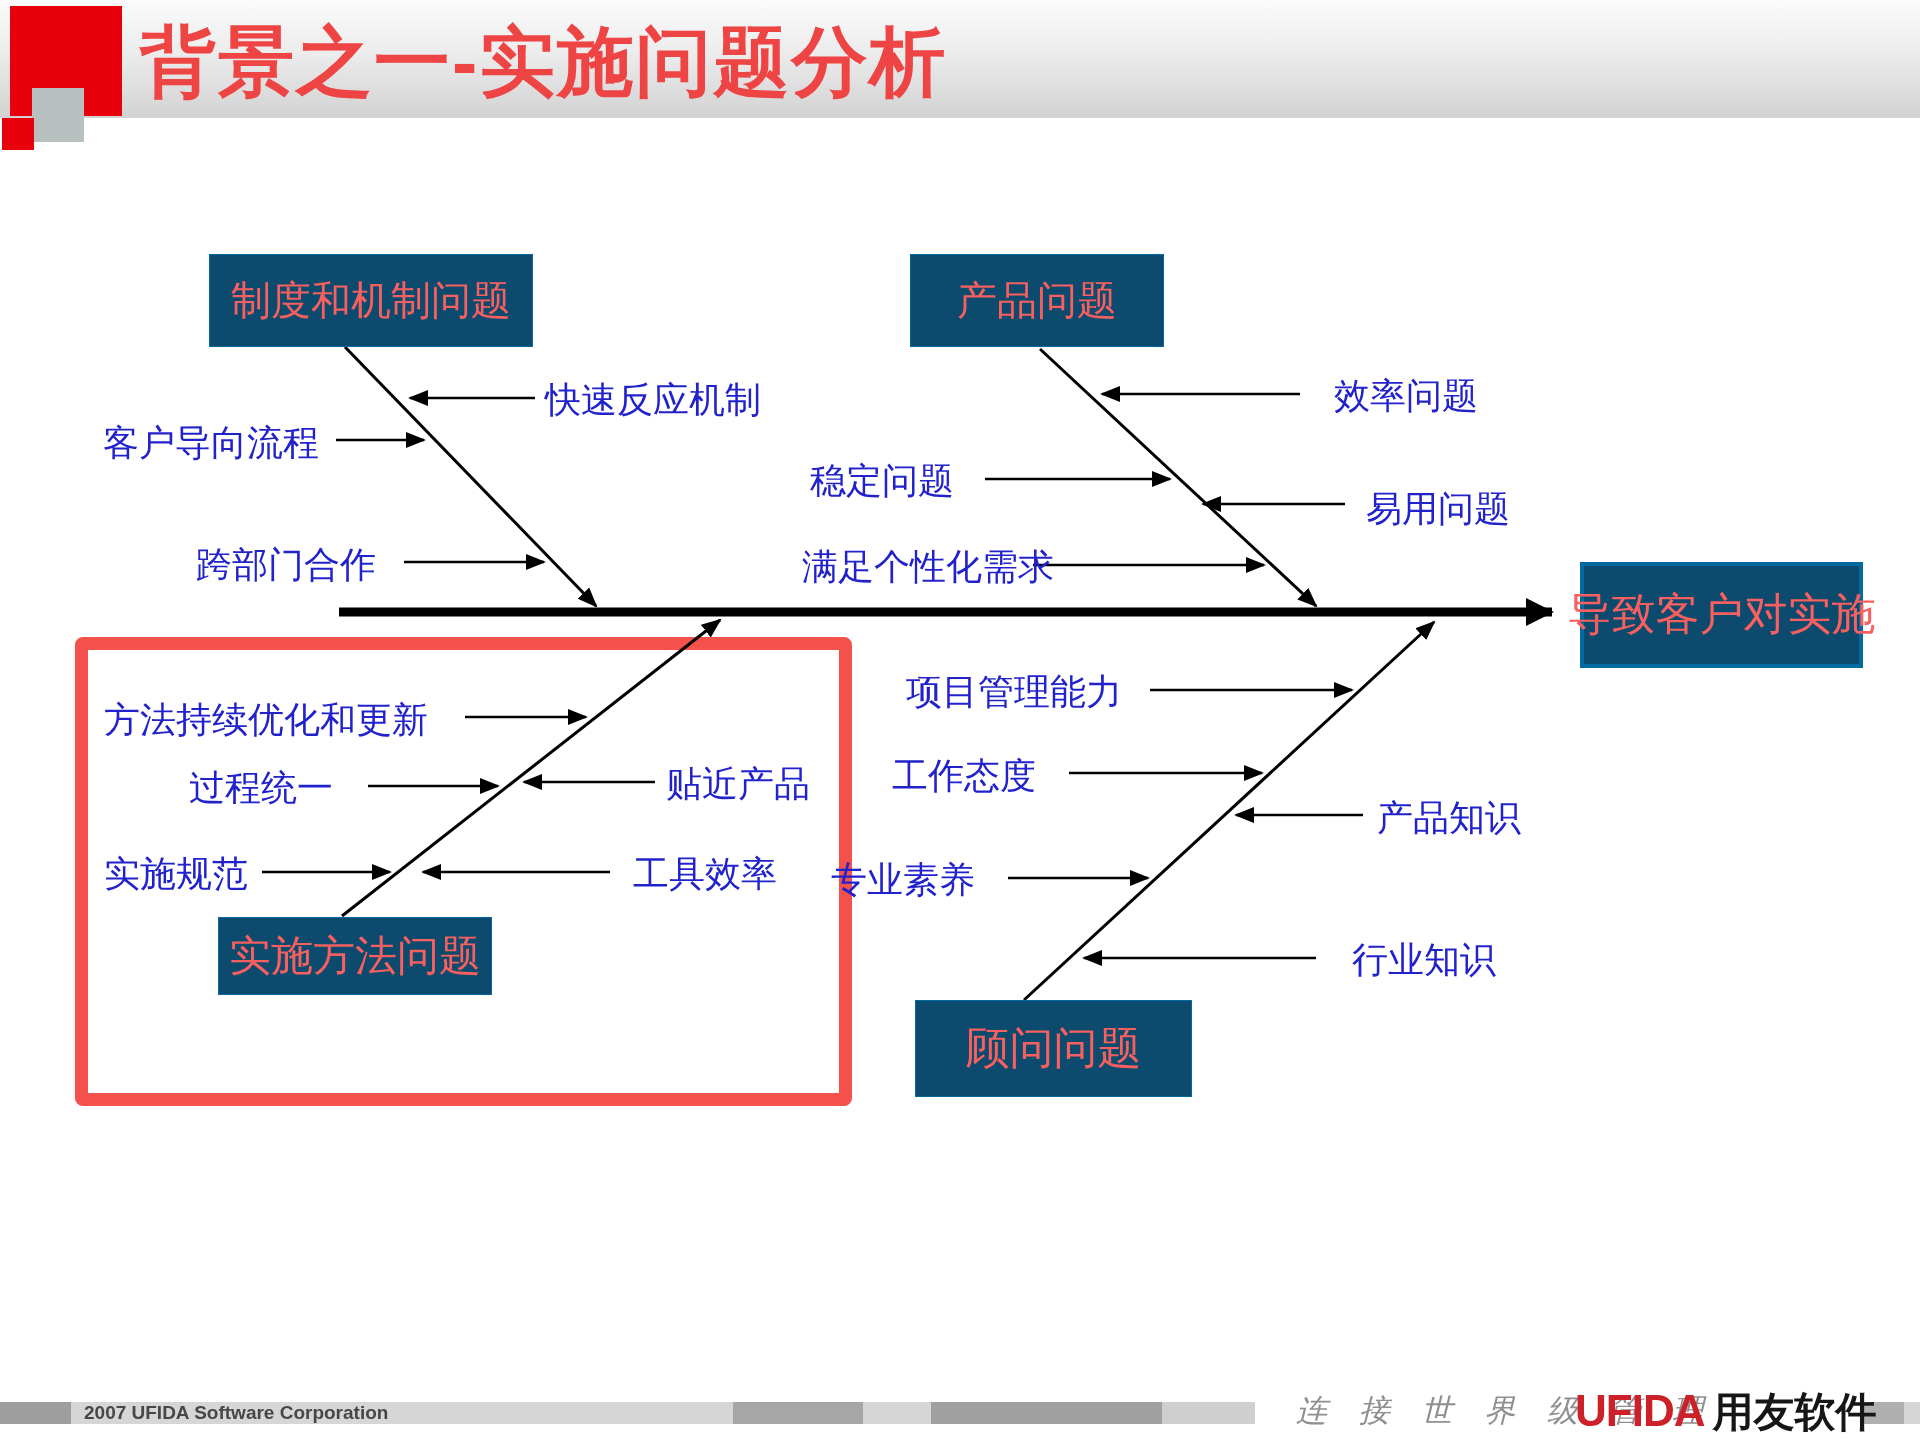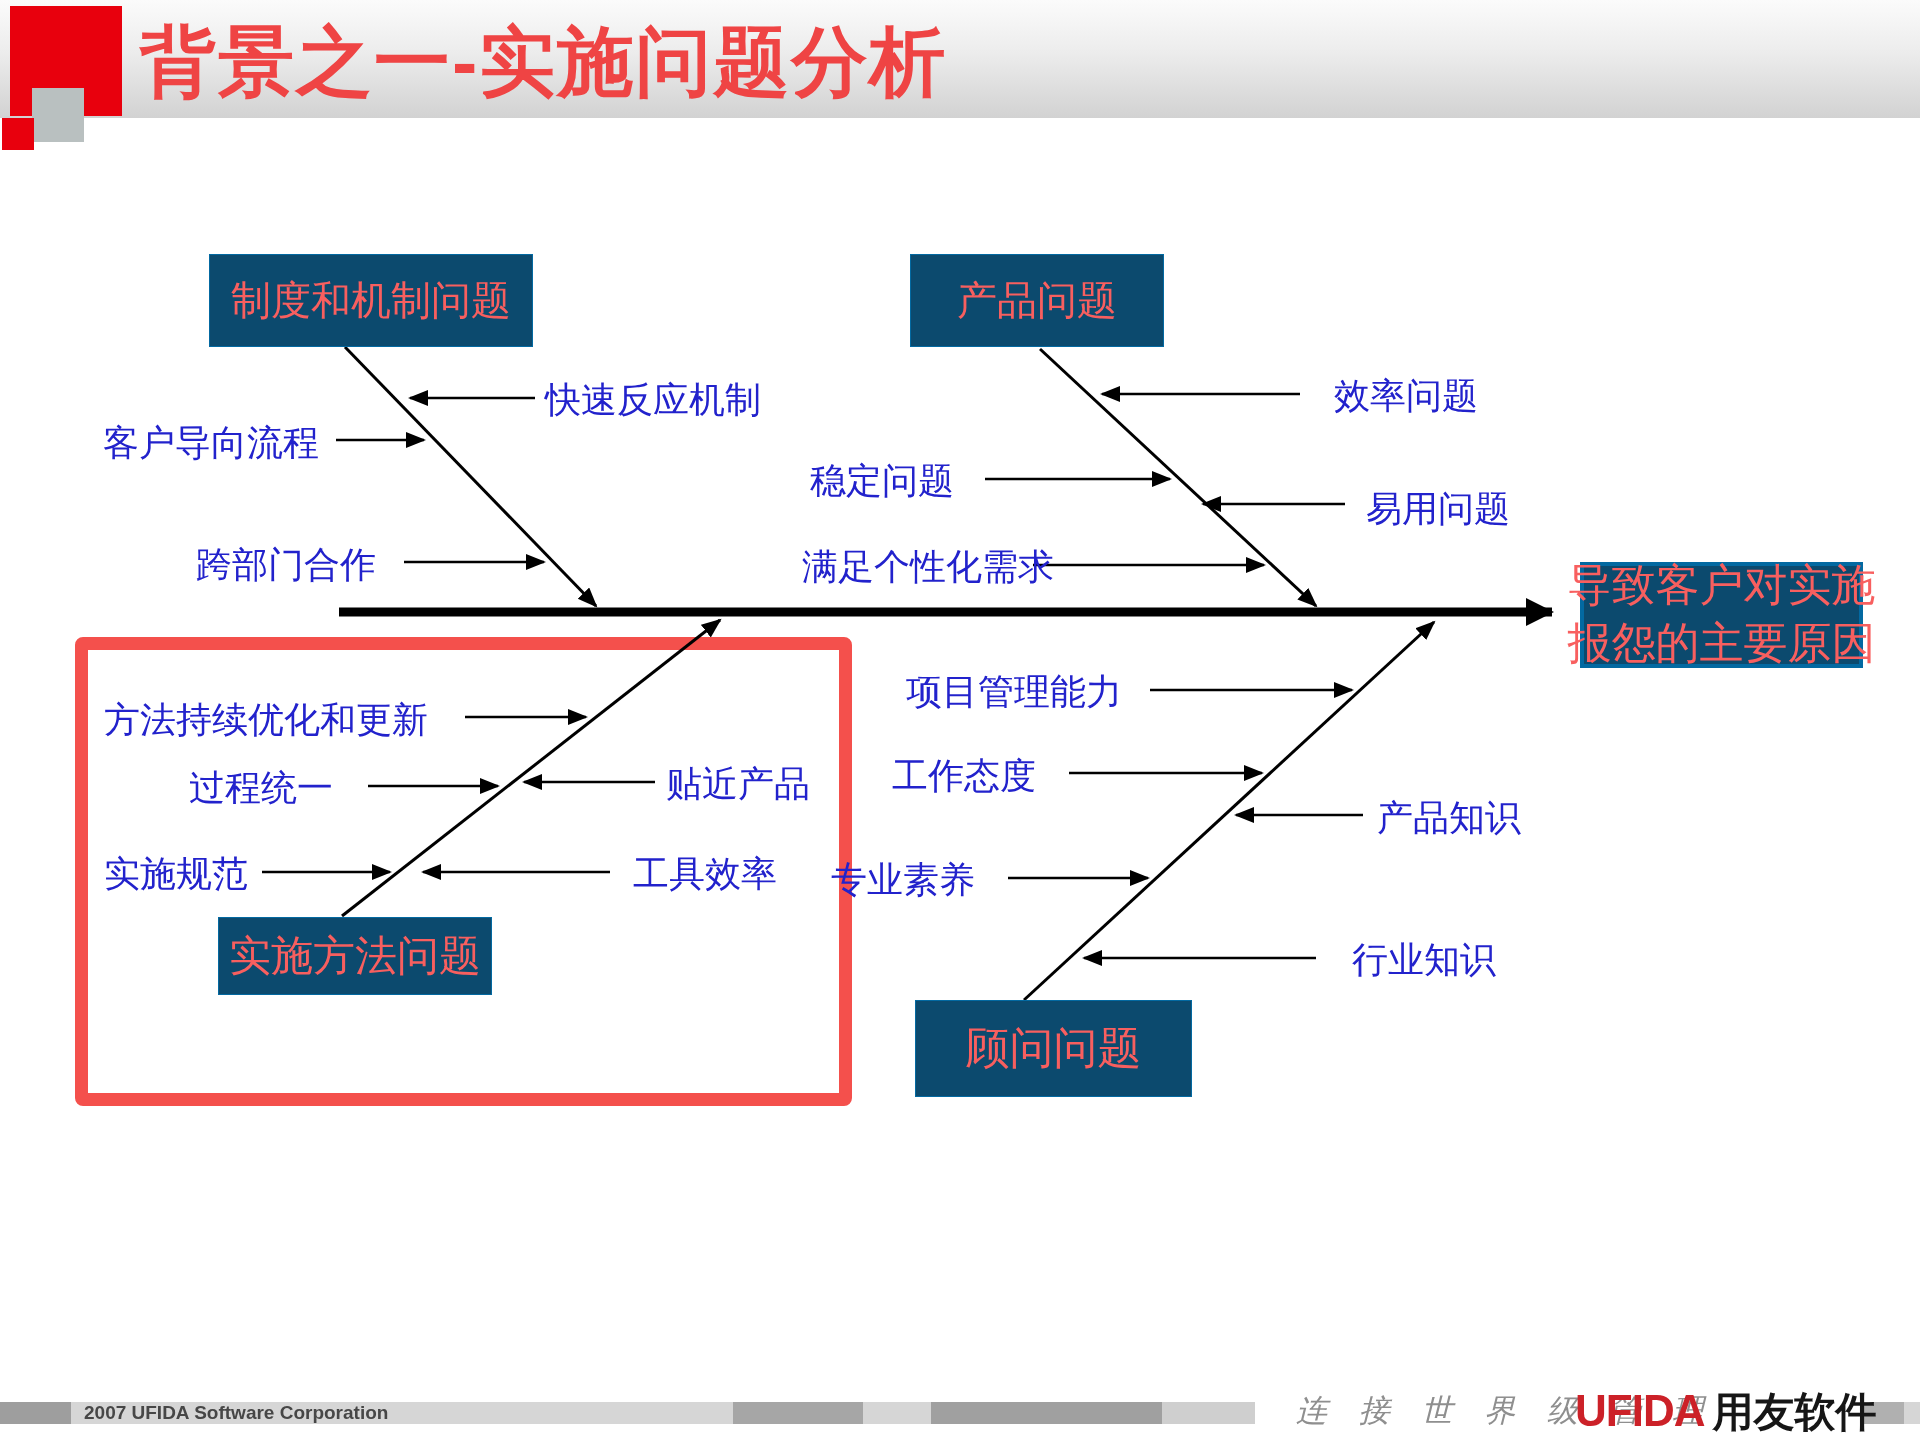--- a/index.html
+++ b/index.html
@@ -116,21 +116,20 @@
   <span>产品问题</span>
 </div>
 <div class="cat-box box-shishi">
   <span>实施方法问题</span>
 </div>
 <div class="cat-box box-guwen">
   <span>顾问问题</span>
 </div>
 <div class="cat-box box-result">
   <span>导致客户对实施</span>
-  <span>报怨的主要原因</span>
 </div>
 
 <div class="cause" style="left:545px;top:376px;">快速反应机制</div>
 <div class="cause" style="left:103px;top:419px;">客户导向流程</div>
 <div class="cause" style="left:196px;top:541px;">跨部门合作</div>
 
 <div class="cause" style="left:1334px;top:372px;">效率问题</div>
 <div class="cause" style="left:810px;top:457px;">稳定问题</div>
 <div class="cause" style="left:1366px;top:485px;">易用问题</div>
 <div class="cause" style="left:766px;top:543px;margin-left:36px;">满足个性化需求</div>

